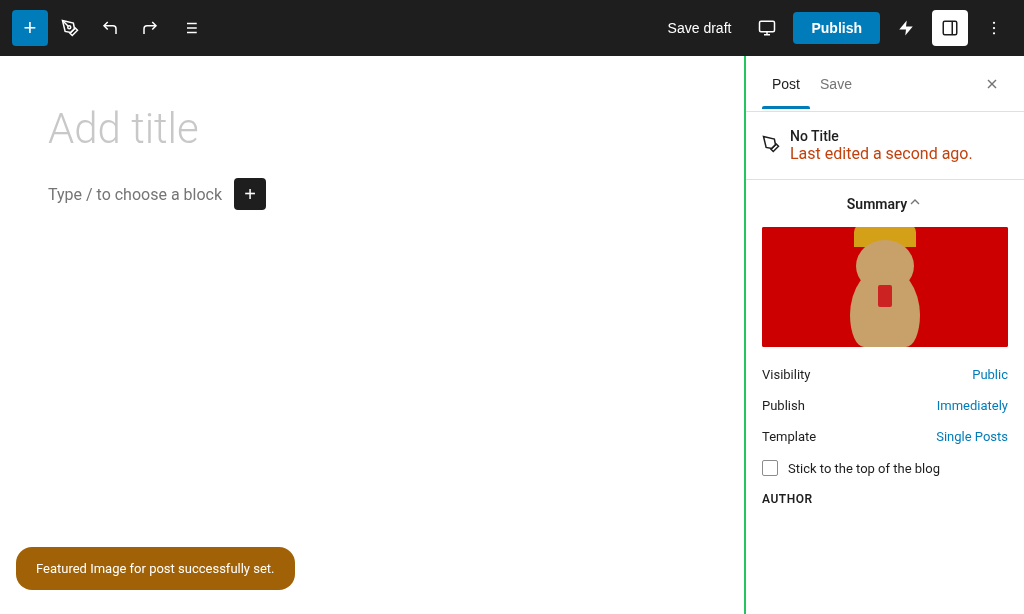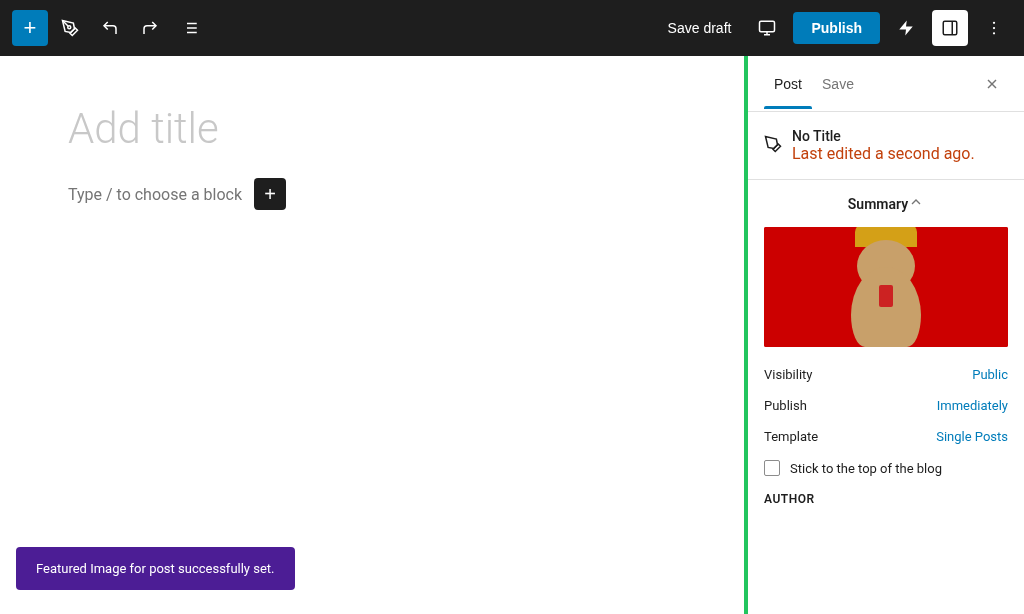--- a/index.html
+++ b/index.html
@@ -47,48 +47,48 @@
       font-size: 16px;
     }
 
     
     .main-layout {
       display: flex; flex: 1; overflow: hidden;
     }
 
     
     .editor-area {
-      flex: 1; padding: 48px 68px; overflow-y: auto; background: #fff; position: relative;
+      flex: 1; padding: 48px 48px; overflow-y: auto; background: #fff; position: relative;
     }
 
     .post-title {
       font-size: 42px; font-weight: 300; color: #757575; outline: none;
       border: none; width: 100%; margin-bottom: 24px; line-height: 1.2;
     }
 
     .block-hint {
       color: #757575; font-size: 16px; display: flex; align-items: center; gap: 12px;
     }
 
     .add-block-btn {
       background: #1e1e1e; color: #fff; border: none; cursor: pointer;
       width: 32px; height: 32px; border-radius: 4px; display: flex; align-items: center; justify-content: center;
       font-size: 20px; font-weight: 300; line-height: 1;
     }
 
     
     .toast {
       position: absolute; bottom: 24px; left: 16px;
-      background: #4c1d95; color: #fff; padding: 14px 20px;
-      border-radius: 4px; font-size: 13px; max-width: 280px;
+      background: #a16207; color: #fff; padding: 14px 20px;
+      border-radius: 16px; font-size: 13px; max-width: 280px;
     }
 
     
     .sidebar {
-      width: 280px; border-left: 4px solid #22c55e; background: #fff;
+      width: 280px; border-left: 2px solid #22c55e; background: #fff;
       display: flex; flex-direction: column; overflow-y: auto; flex-shrink: 0;
     }
 
     .sidebar-header {
       display: flex; align-items: center; border-bottom: 1px solid #e0e0e0;
       padding: 0 16px; height: 56px; flex-shrink: 0;
     }
 
     .tab-btn {
       background: none; border: none; cursor: pointer;

